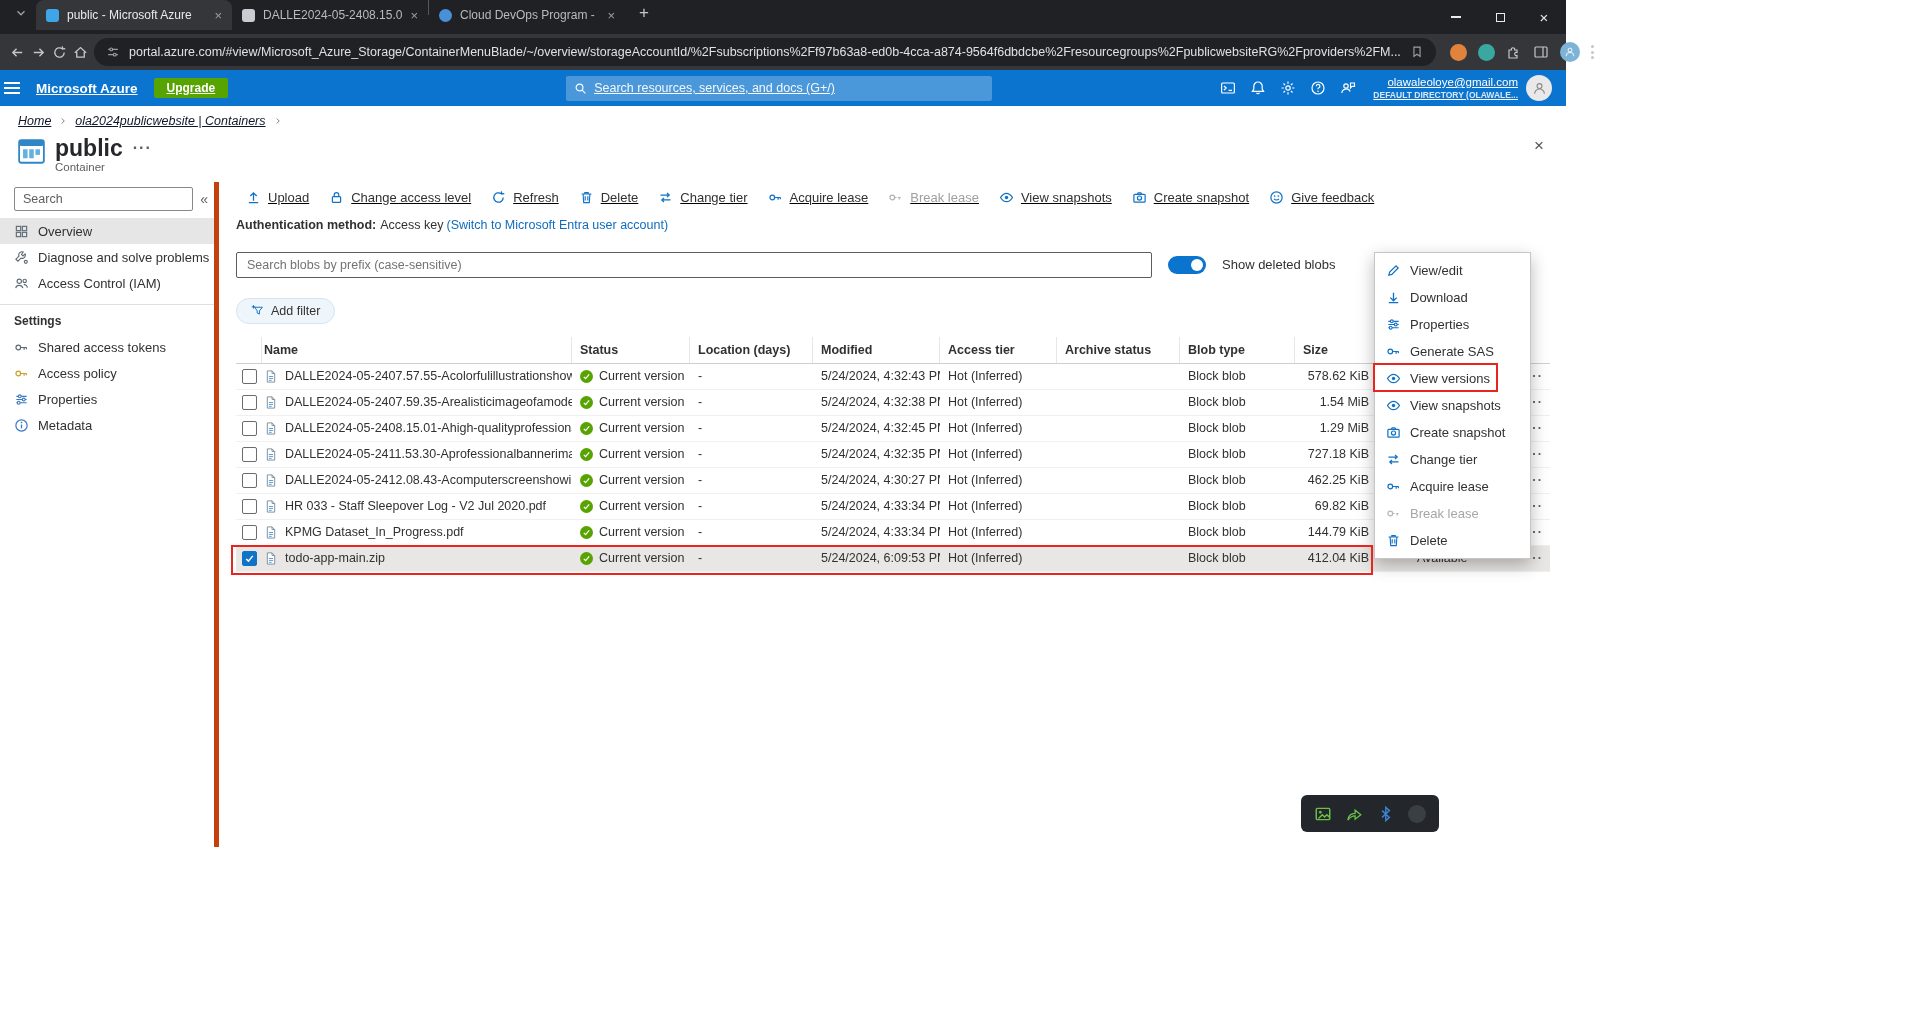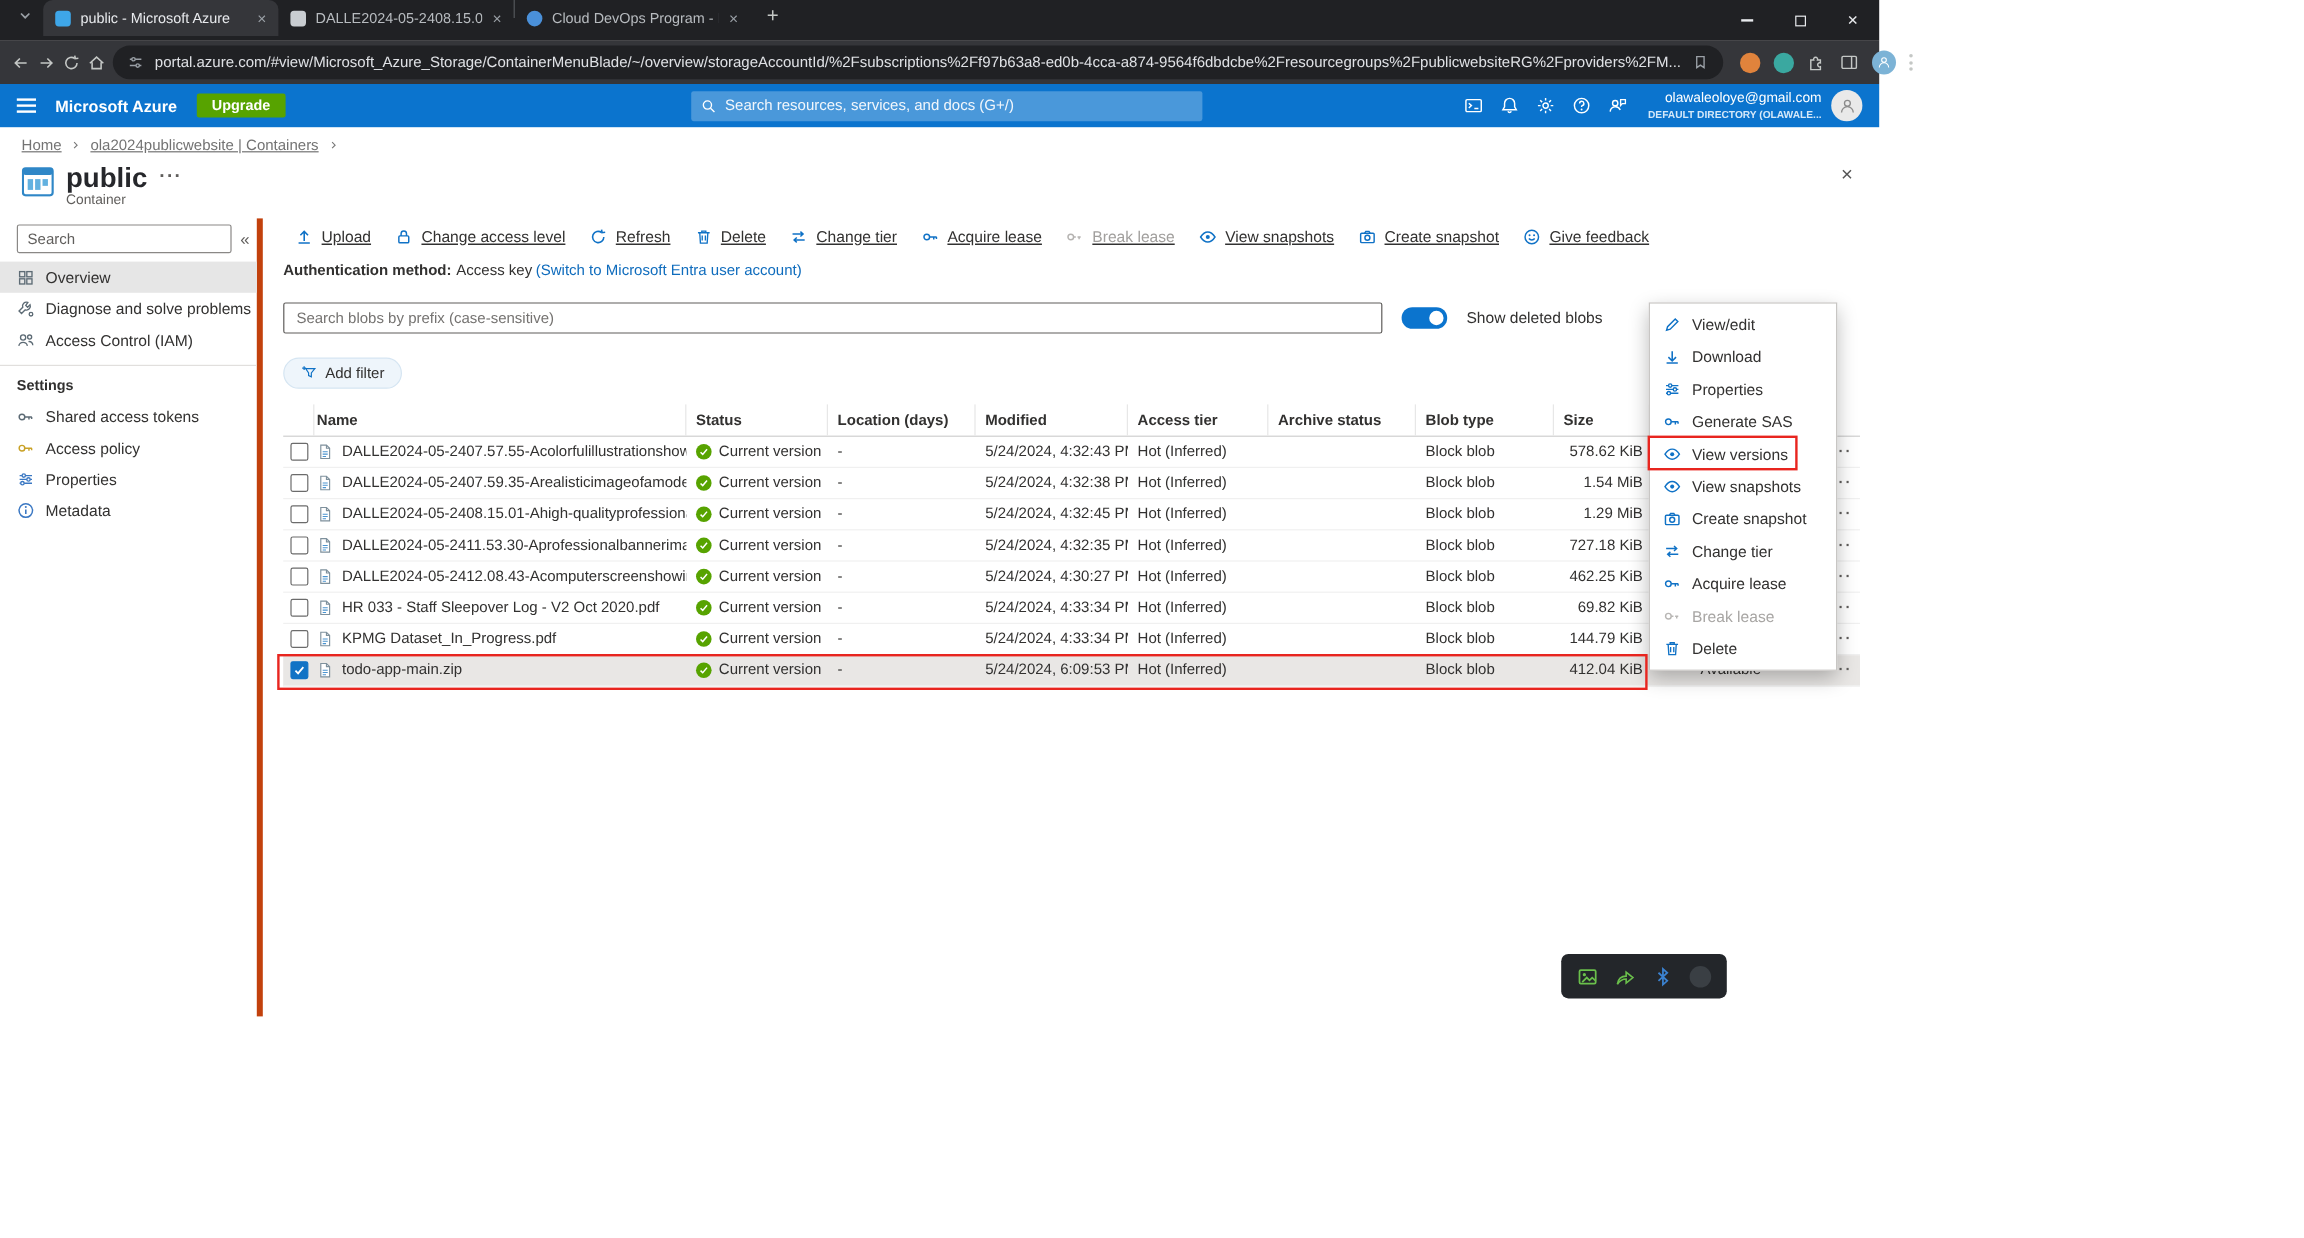--- a/index.html
+++ b/index.html
@@ -35,41 +35,41 @@
   .ext-icons{display:flex;align-items:center;gap:11px;margin:0 2px 0 8px;}
   .ext-dot{width:17px;height:17px;border-radius:50%;}
   .ext-a{background:#e0833c;} .ext-b{background:#3aa8a0;}
   .ext-icons .ic{width:16px;height:16px;color:#c4c7c5;}
   .chrome-avatar{width:20px;height:20px;border-radius:50%;background:#7cb3d6;display:flex;align-items:center;justify-content:center;color:#fff;}
   .chrome-avatar .ic{width:12px;height:12px;color:#fff;}
   .kebab{display:flex;flex-direction:column;align-items:center;}
   .kebab i{width:3px;height:3px;border-radius:50%;background:#c4c7c5;margin:1.3px 0;}
 
   
-  .azure-header{height:36px;background:#0b74ce;display:flex;align-items:center;color:#fff;padding:0 14px 0 14px;}
+  .azure-header{height:36px;background:#0b74ce;display:flex;align-items:center;color:#fff;padding:0 14px 0 4px;text-decoration:underline;}
   .hamburger{display:flex;flex-direction:column;gap:3px;margin-right:16px;}
   .hamburger i{display:block;width:16px;height:2px;background:#fff;}
   .azure-brand{font-size:13.5px;font-weight:700;white-space:nowrap;margin-right:16px;}
   .upgrade-btn{background:#57a300;color:#fff;font-size:12px;font-weight:600;padding:3px 13px;border-radius:2px;}
   .azure-search{width:426px;height:25px;margin-left:338px;background:rgba(255,255,255,.26);border-radius:2px;display:flex;align-items:center;padding:0 8px;gap:7px;}
   .azure-search .ic{width:13px;height:13px;color:#fff;flex-shrink:0;}
   .azure-search input{flex:1;background:transparent;border:0;outline:0;color:#fff;font-size:12.5px;font-family:inherit;}
   .azure-search input::placeholder{color:#f2f7fc;}
   .header-right{margin-left:auto;display:flex;align-items:center;}
   .hicon{width:30px;height:30px;display:flex;align-items:center;justify-content:center;}
   .hicon .ic{width:16px;height:16px;color:#fff;}
   .account{text-align:right;line-height:1.2;margin:0 8px 0 10px;}
   .account-email{font-size:11.5px;}
   .account-dir{font-size:8.5px;color:#d4e8f9;font-weight:700;}
   .az-avatar{width:26px;height:26px;border-radius:50%;background:#e9e9e9;display:flex;align-items:center;justify-content:center;}
   .az-avatar .ic{width:15px;height:15px;color:#8a8a8a;}
 
   
   .breadcrumb{padding:8px 18px 5px;font-size:12.5px;display:flex;align-items:center;gap:7px;height:27px;}
-  .crumb{color:#737373;white-space:nowrap;}
+  .crumb{color:#0f172a;white-space:nowrap;font-style:italic;}
   .crumb-sep .ic{width:10px;height:10px;color:#777;display:block;}
   .blade-header{display:flex;align-items:flex-start;padding:2px 22px 6px 18px;height:49px;}
   .container-icon{width:27px;height:25px;margin:4px 10px 0 0;flex-shrink:0;}
   .title-line{display:flex;align-items:center;gap:10px;}
   .blade-title{font-size:23px;font-weight:700;color:#26272b;line-height:26px;}
   .more-dots{color:#605e5c;font-weight:700;letter-spacing:1px;}
   .more-dots::before{content:"\00B7\00B7\00B7";}
   .blade-sub{font-size:11.5px;color:#605e5c;margin-top:0px;}
   .blade-close{margin-left:auto;color:#555;font-size:17px;line-height:1;margin-top:2px;}
 
@@ -796,21 +796,21 @@
             </div>
 
             <div class="trow">
               <div class="cell c-check">
                 <span class="checkbox"></span>
               </div>
               <div class="cell c-name">
                 <svg class="doc-ic">
                   <use href="#i-doc"></use>
                 </svg>
-                <span>HR 033 - Staff Sleepover Log - V2 Oct 2020.pdf</span>
+                <span>HR 033 - Staff Sleepover Log - V2 Jul 2020.pdf</span>
               </div>
               <div class="cell c-status">
                 <span class="status-dot">
                   <svg class="ic">
                     <use href="#i-check"></use>
                   </svg>
                 </span>
                 <span>Current version</span>
               </div>
               <div class="cell c-ret">-</div>

